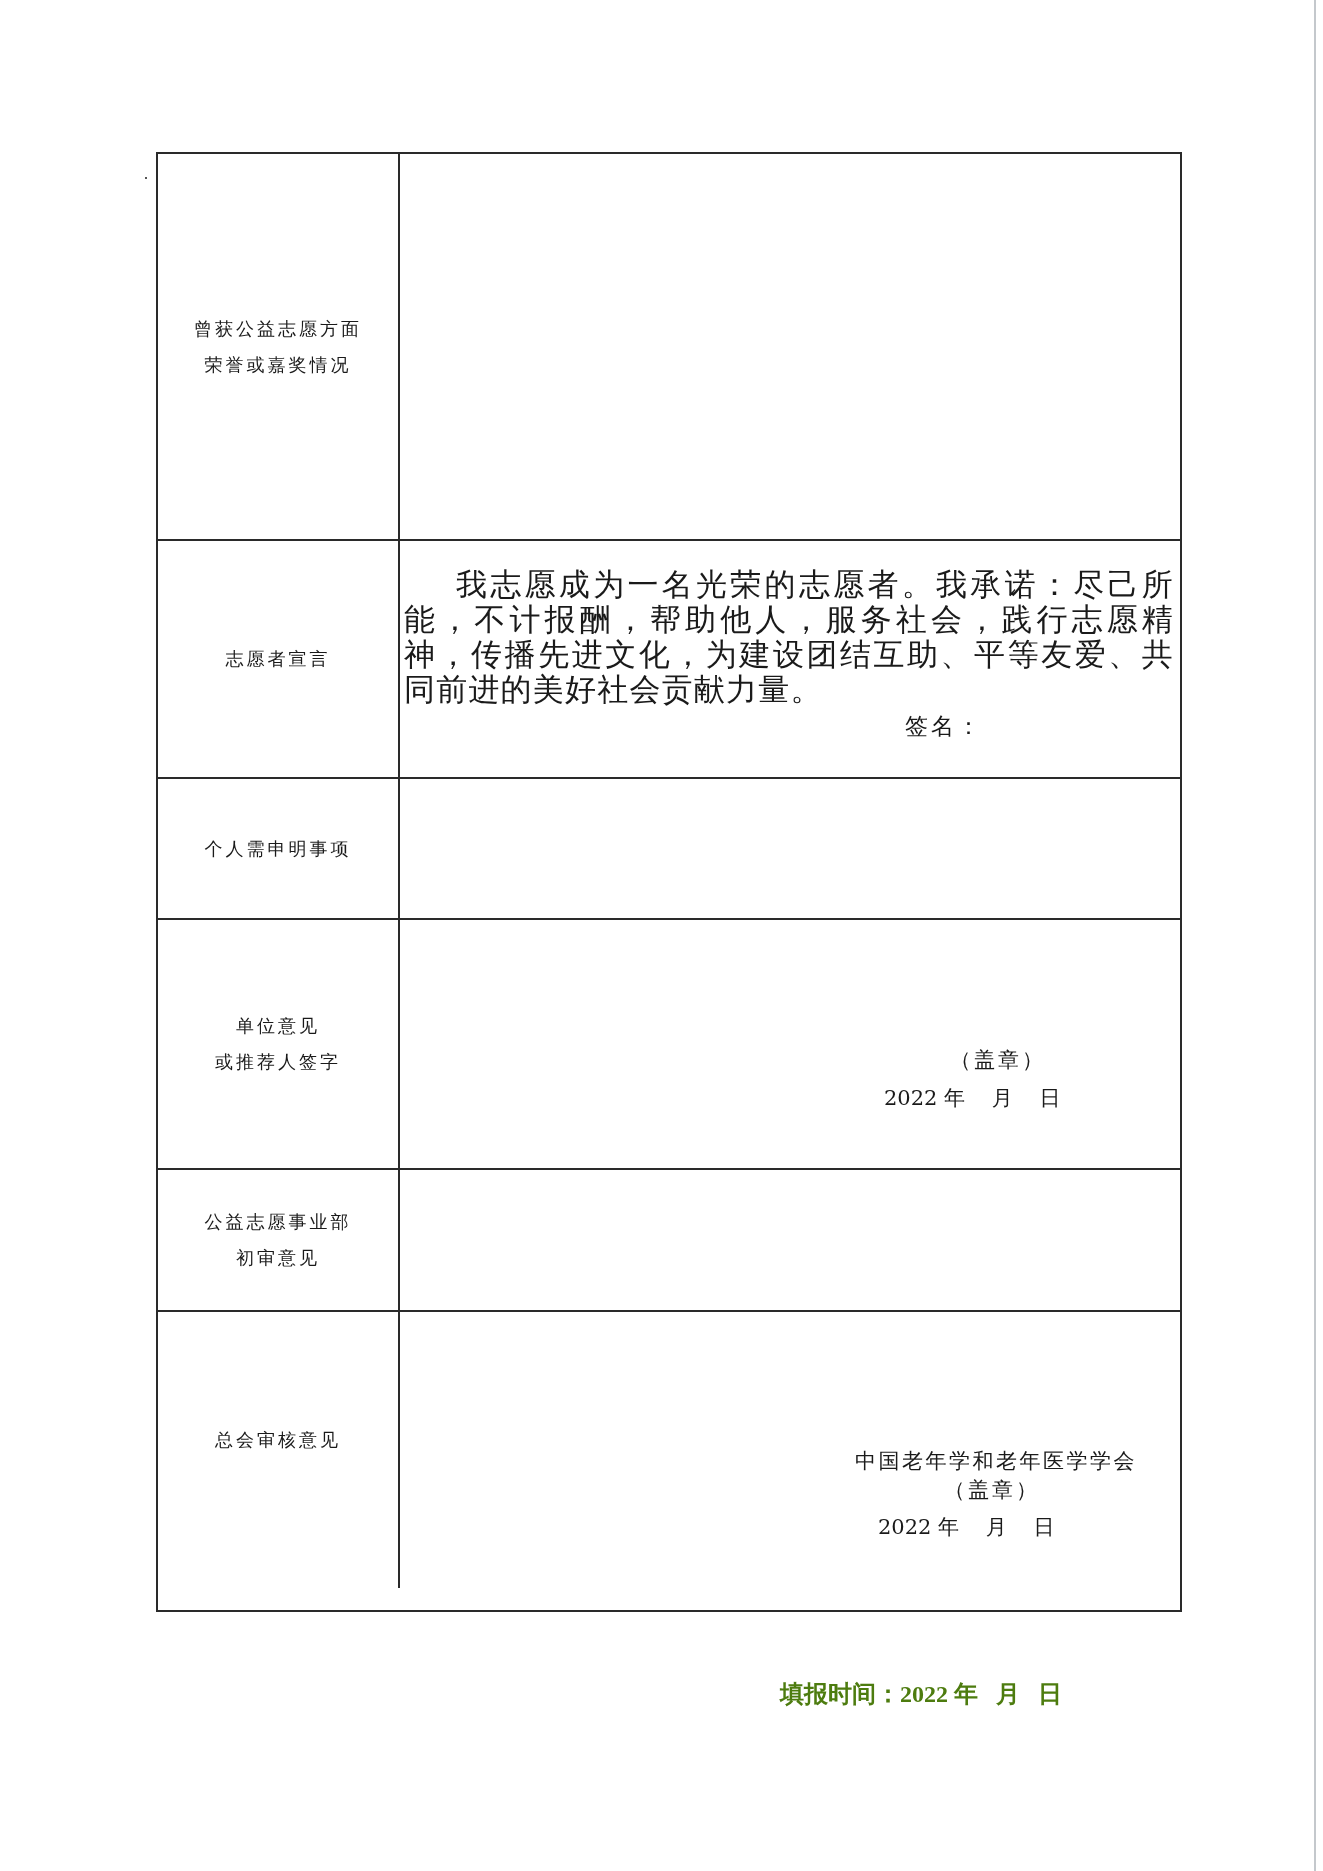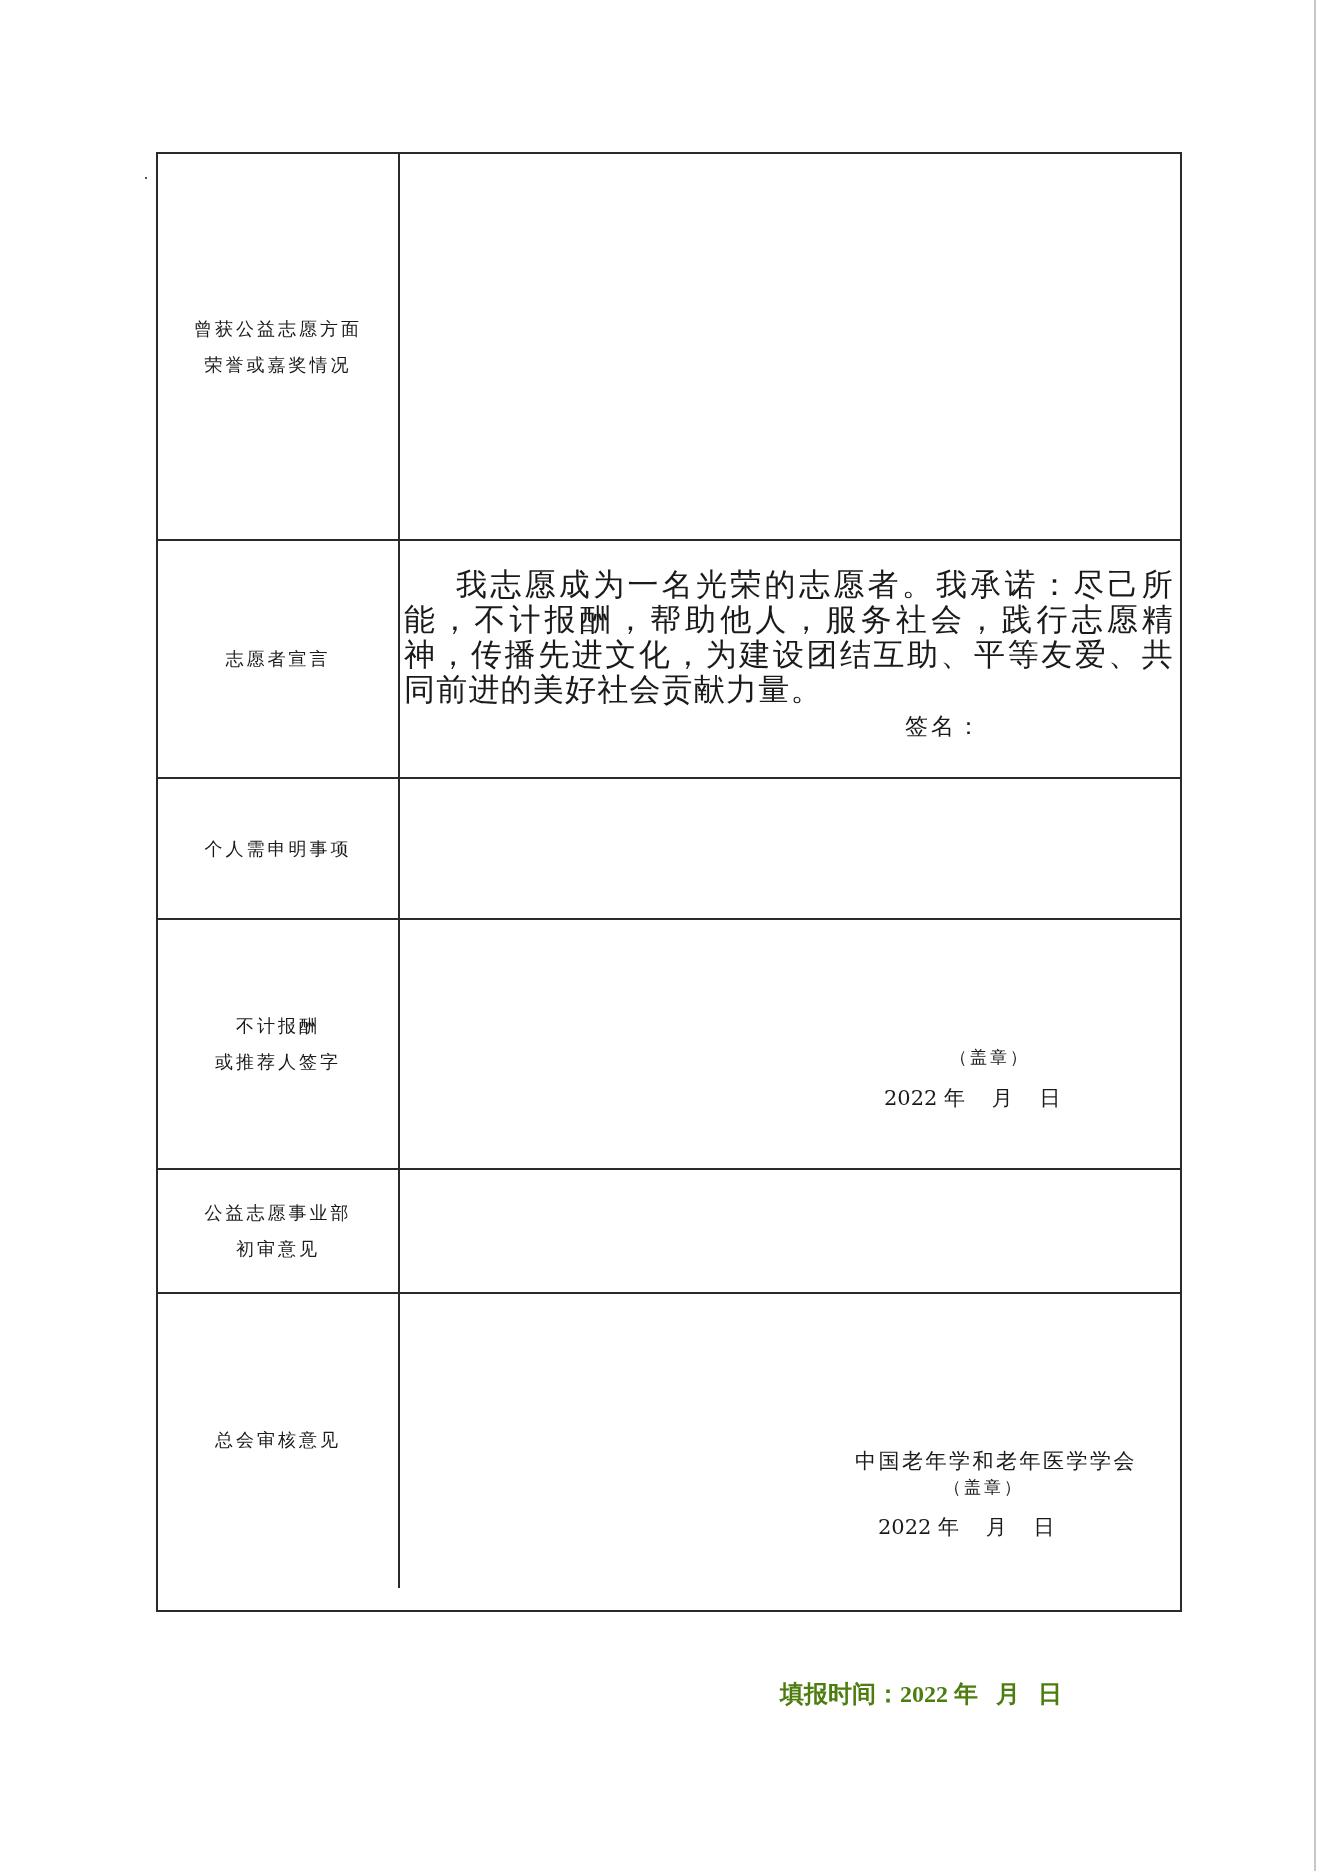--- a/index.html
+++ b/index.html
@@ -12,21 +12,21 @@
   .row { position:absolute; left:0; width:100%; border-bottom:2px solid #2a2a2a; box-sizing:border-box; }
   .row.last { border-bottom:none; }
   .label-cell { position:absolute; left:0; top:0; width:242px; height:100%;
                 border-right:2px solid #2a2a2a; box-sizing:border-box;
                 display:flex; flex-direction:column; align-items:center; justify-content:center;
                 font-size:18px; letter-spacing:3px; line-height:36px; text-align:center; }
   .value-cell { position:absolute; left:242px; top:0; right:0; height:100%; }
   .pledge { position:absolute; left:4px; top:26px; width:770px; font-size:31px; line-height:35px;
             letter-spacing:1.2px; text-indent:52px; text-align:justify; }
   .sign-label { position:absolute; left:505px; top:170px; font-size:23px; letter-spacing:3px; }
-  .seal { position:absolute; font-size:17px; letter-spacing:3px; }
+  .seal { position:absolute; font-size:21px; letter-spacing:3px; }
   .date-line { position:absolute; font-size:21px; white-space:pre; }
   .org-name { position:absolute; font-size:21px; letter-spacing:2.5px; }
   .footer { position:absolute; left:780px; top:1678px; font-family:Liberation Serif, serif;
             font-weight:bold; font-size:24px; white-space:pre; color:#4d7c0f; }
 </style>
 </head>
 <body>
 
 <div class="scan-edge"></div>
 <div class="scan-dot"></div>
@@ -53,30 +53,30 @@
 
   <div class="row" style="top:625px; height:141px;">
     <div class="label-cell">
       <div>个人需申明事项</div>
     </div>
     <div class="value-cell"></div>
   </div>
 
   <div class="row" style="top:766px; height:250px;">
     <div class="label-cell">
-      <div>不计报酬</div>
+      <div>单位意见</div>
       <div>或推荐人签字</div>
     </div>
     <div class="value-cell">
       <div class="seal" style="left:550px; top:126px;">（盖章）</div>
       <div class="date-line" style="left:484px; top:164px;">2022 年    月    日</div>
     </div>
   </div>
 
-  <div class="row" style="top:1016px; height:124px;">
+  <div class="row" style="top:1016px; height:142px;">
     <div class="label-cell">
       <div>公益志愿事业部</div>
       <div>初审意见</div>
     </div>
     <div class="value-cell"></div>
   </div>
 
   <div class="row last" style="top:1138px; height:296px;">
     <div class="label-cell">
       <div>总会审核意见</div>

